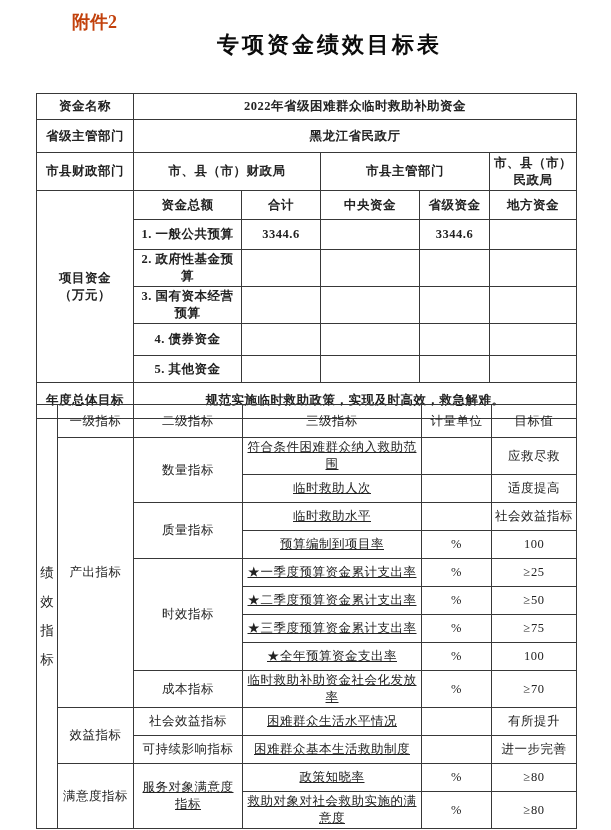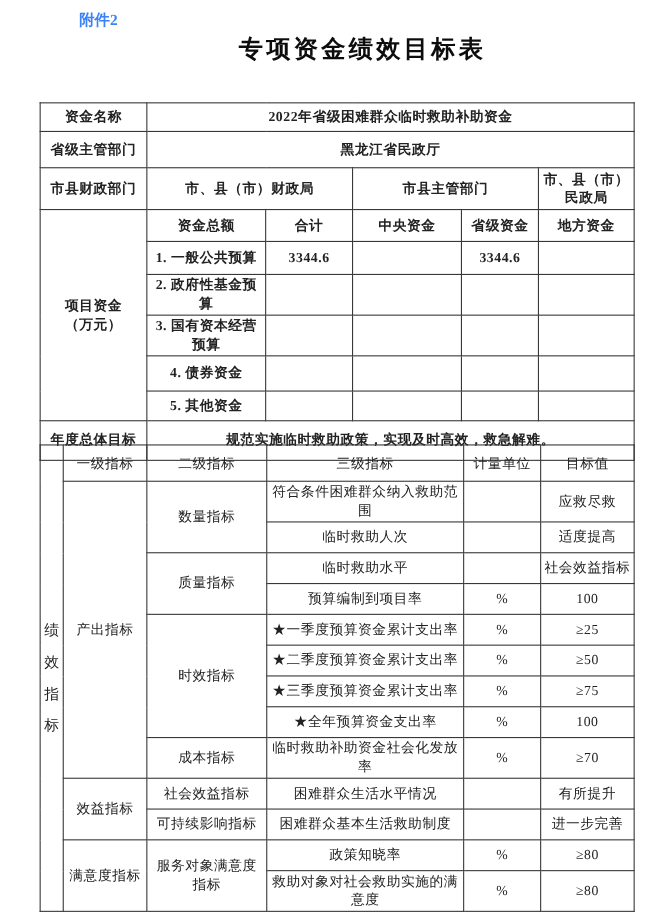--- a/index.html
+++ b/index.html
@@ -5,42 +5,42 @@
   * { box-sizing: border-box; margin: 0; padding: 0; }
   html, body { width: 611px; height: 830px; }
   body {
     background: #ffffff;
     font-family: "Liberation Serif", "DejaVu Serif", serif;
     color: #1e1e1e;
     position: relative;
   }
   .attachment {
     position: absolute; left: 36px; top: 10px;
-    font-size: 14px; font-weight: bold; color: #3b82f6; padding-left: 36px;
+    font-size: 18px; font-weight: bold; color: #c2410c; padding-left: 36px;
   }
   .title {
     position: absolute; left: 0; top: 30px; width: 100%;
     text-align: center; font-size: 22px; font-weight: bold;
     letter-spacing: 3px; color: #0c0c0c; padding-left: 48px;
   }
   table.tbl {
     position: absolute; left: 36px; width: 540px;
     border-collapse: collapse; table-layout: fixed;
   }
   #topTable { top: 93px; font-weight: bold; }
   #indTable { top: 404px; }
   .tbl td {
     border: 1px solid #383838;
     text-align: center; vertical-align: middle;
     font-size: 12.5px; letter-spacing: 0.5px;
     padding: 1px 3px; overflow: hidden;
     color: #222;
   }
   .left { text-align: left; padding-left: 7px; }
-  .l3 { font-size: 12px; letter-spacing: 0; }
+  .l3 { font-size: 12px; letter-spacing: 0; text-decoration: underline; }
   .side span { display: block; margin: 11px 0; font-size: 13.5px; letter-spacing: 0; }
   .goalcell { letter-spacing: 1px; margin-top: 14px; }
 </style>
 </head>
 <body>
 
 <div class="attachment">附件2</div>
 <div class="title">专项资金绩效目标表</div>
 
 <table class="tbl" id="topTable">

